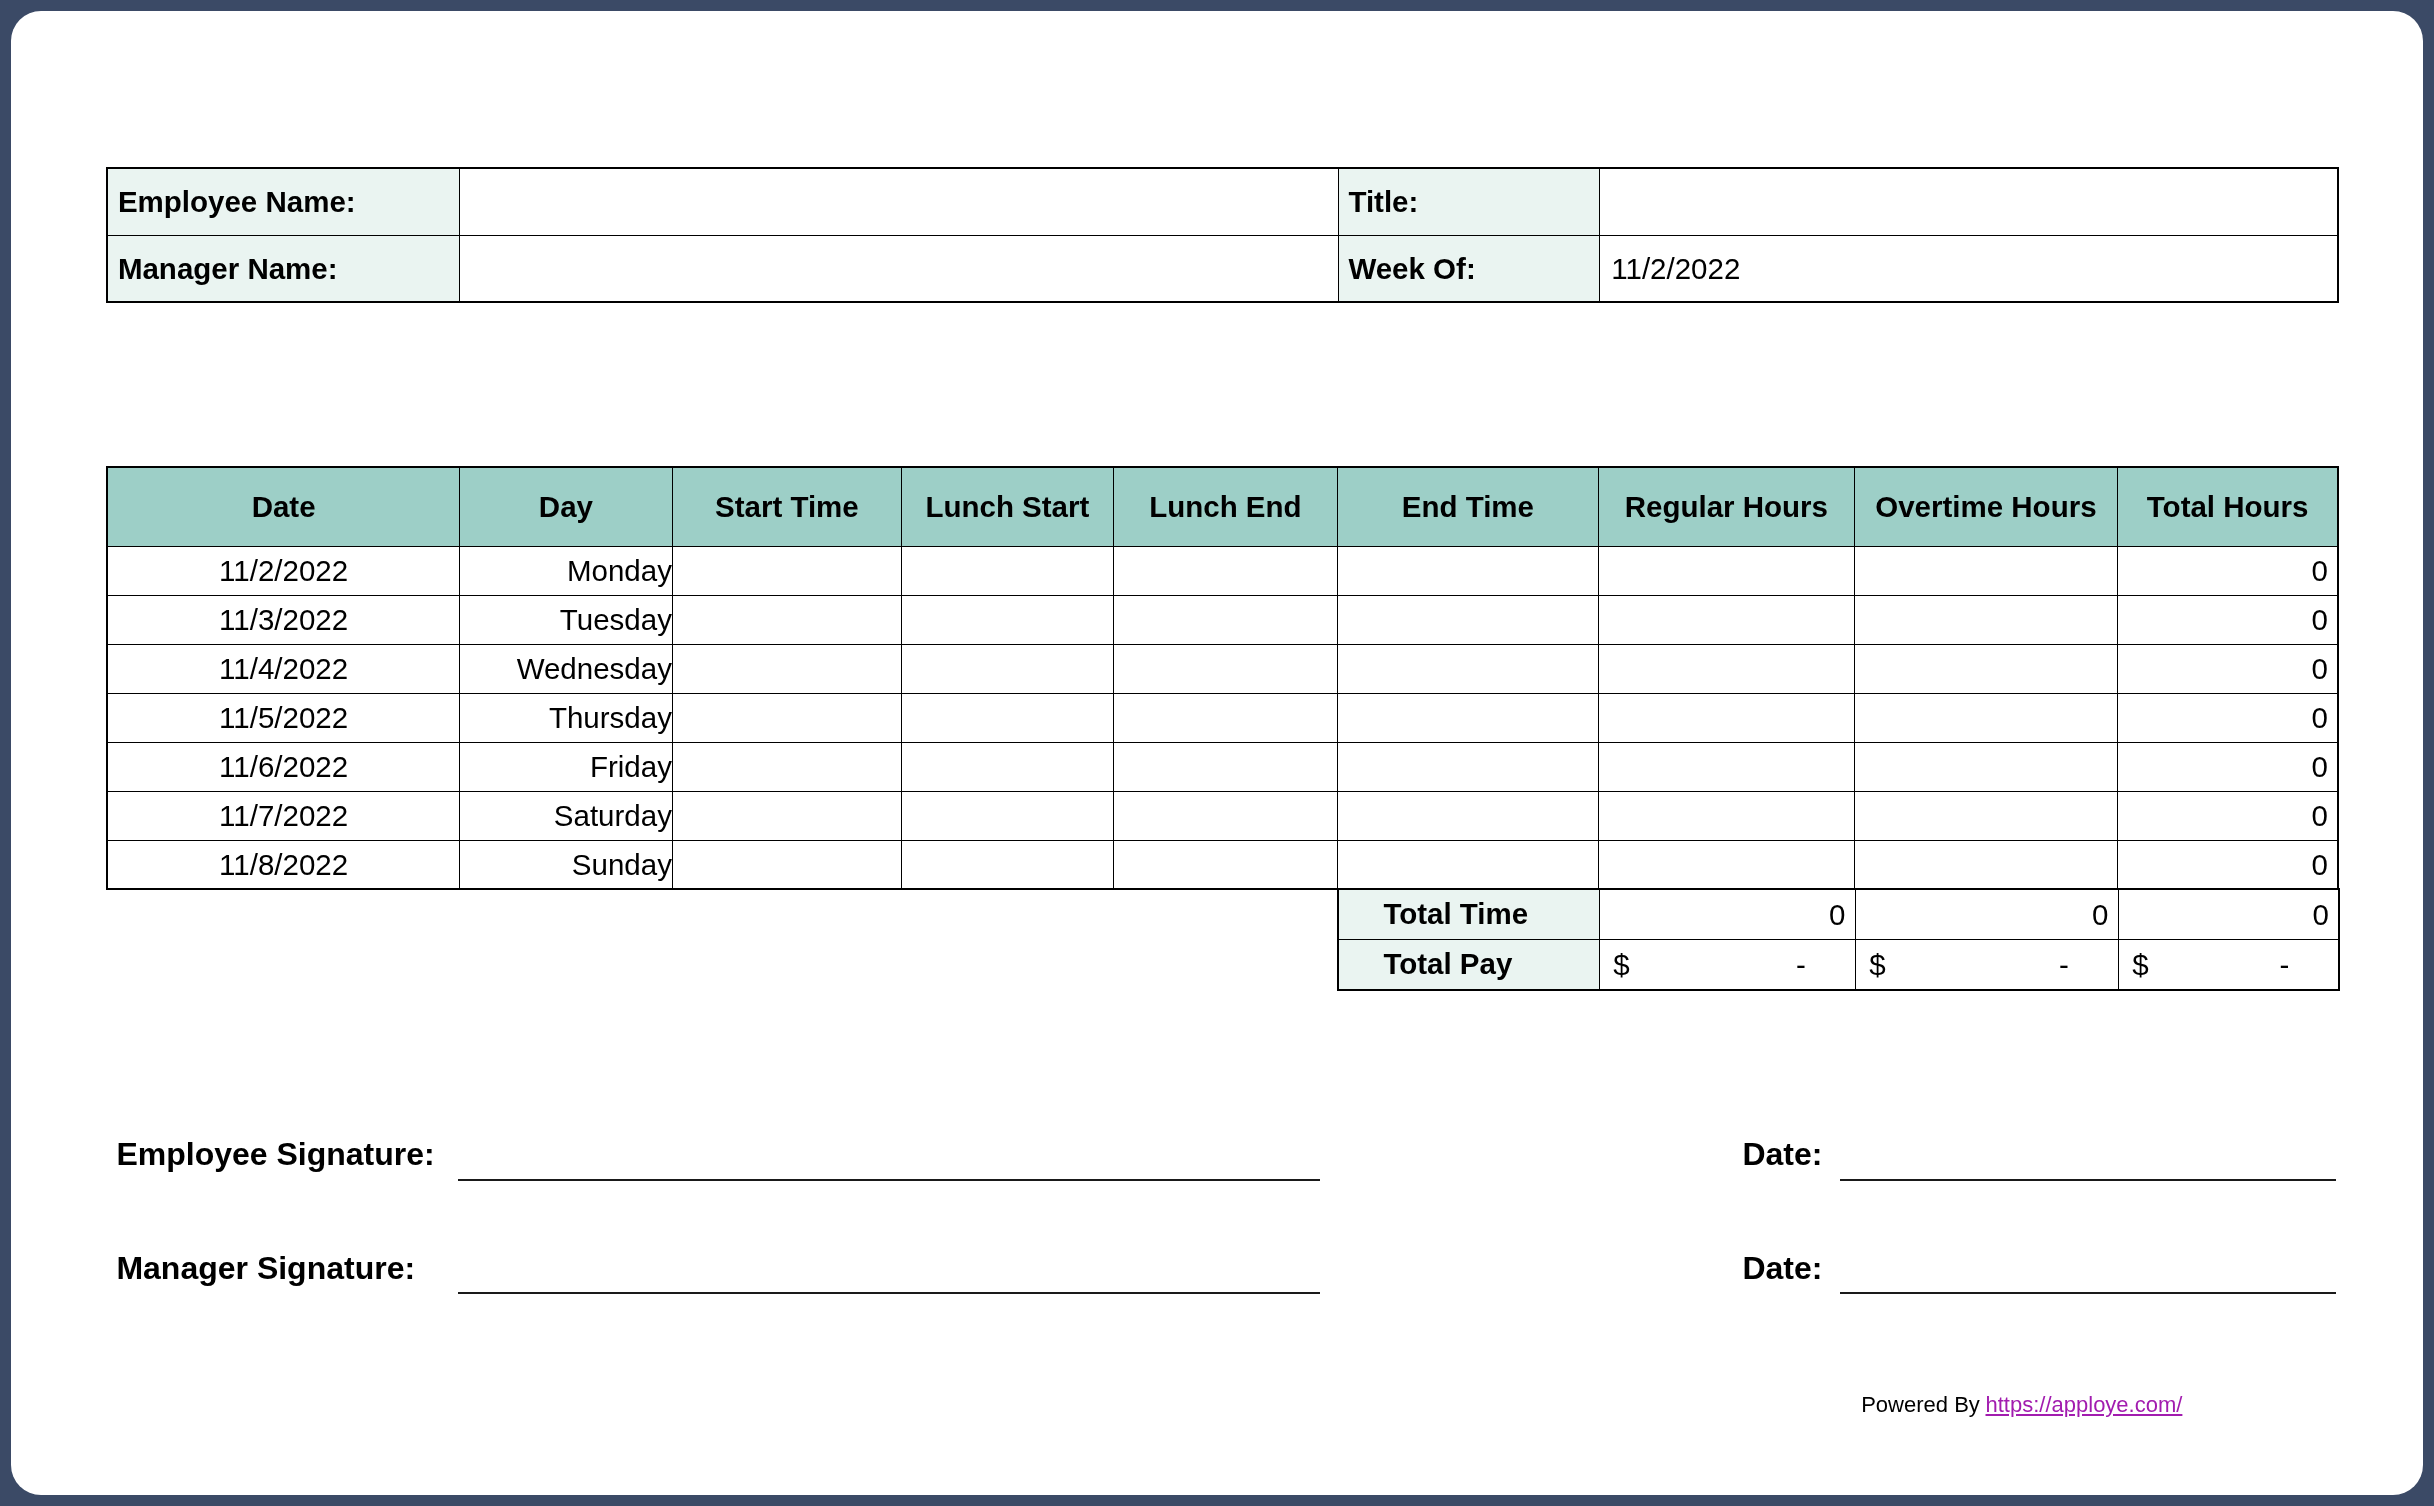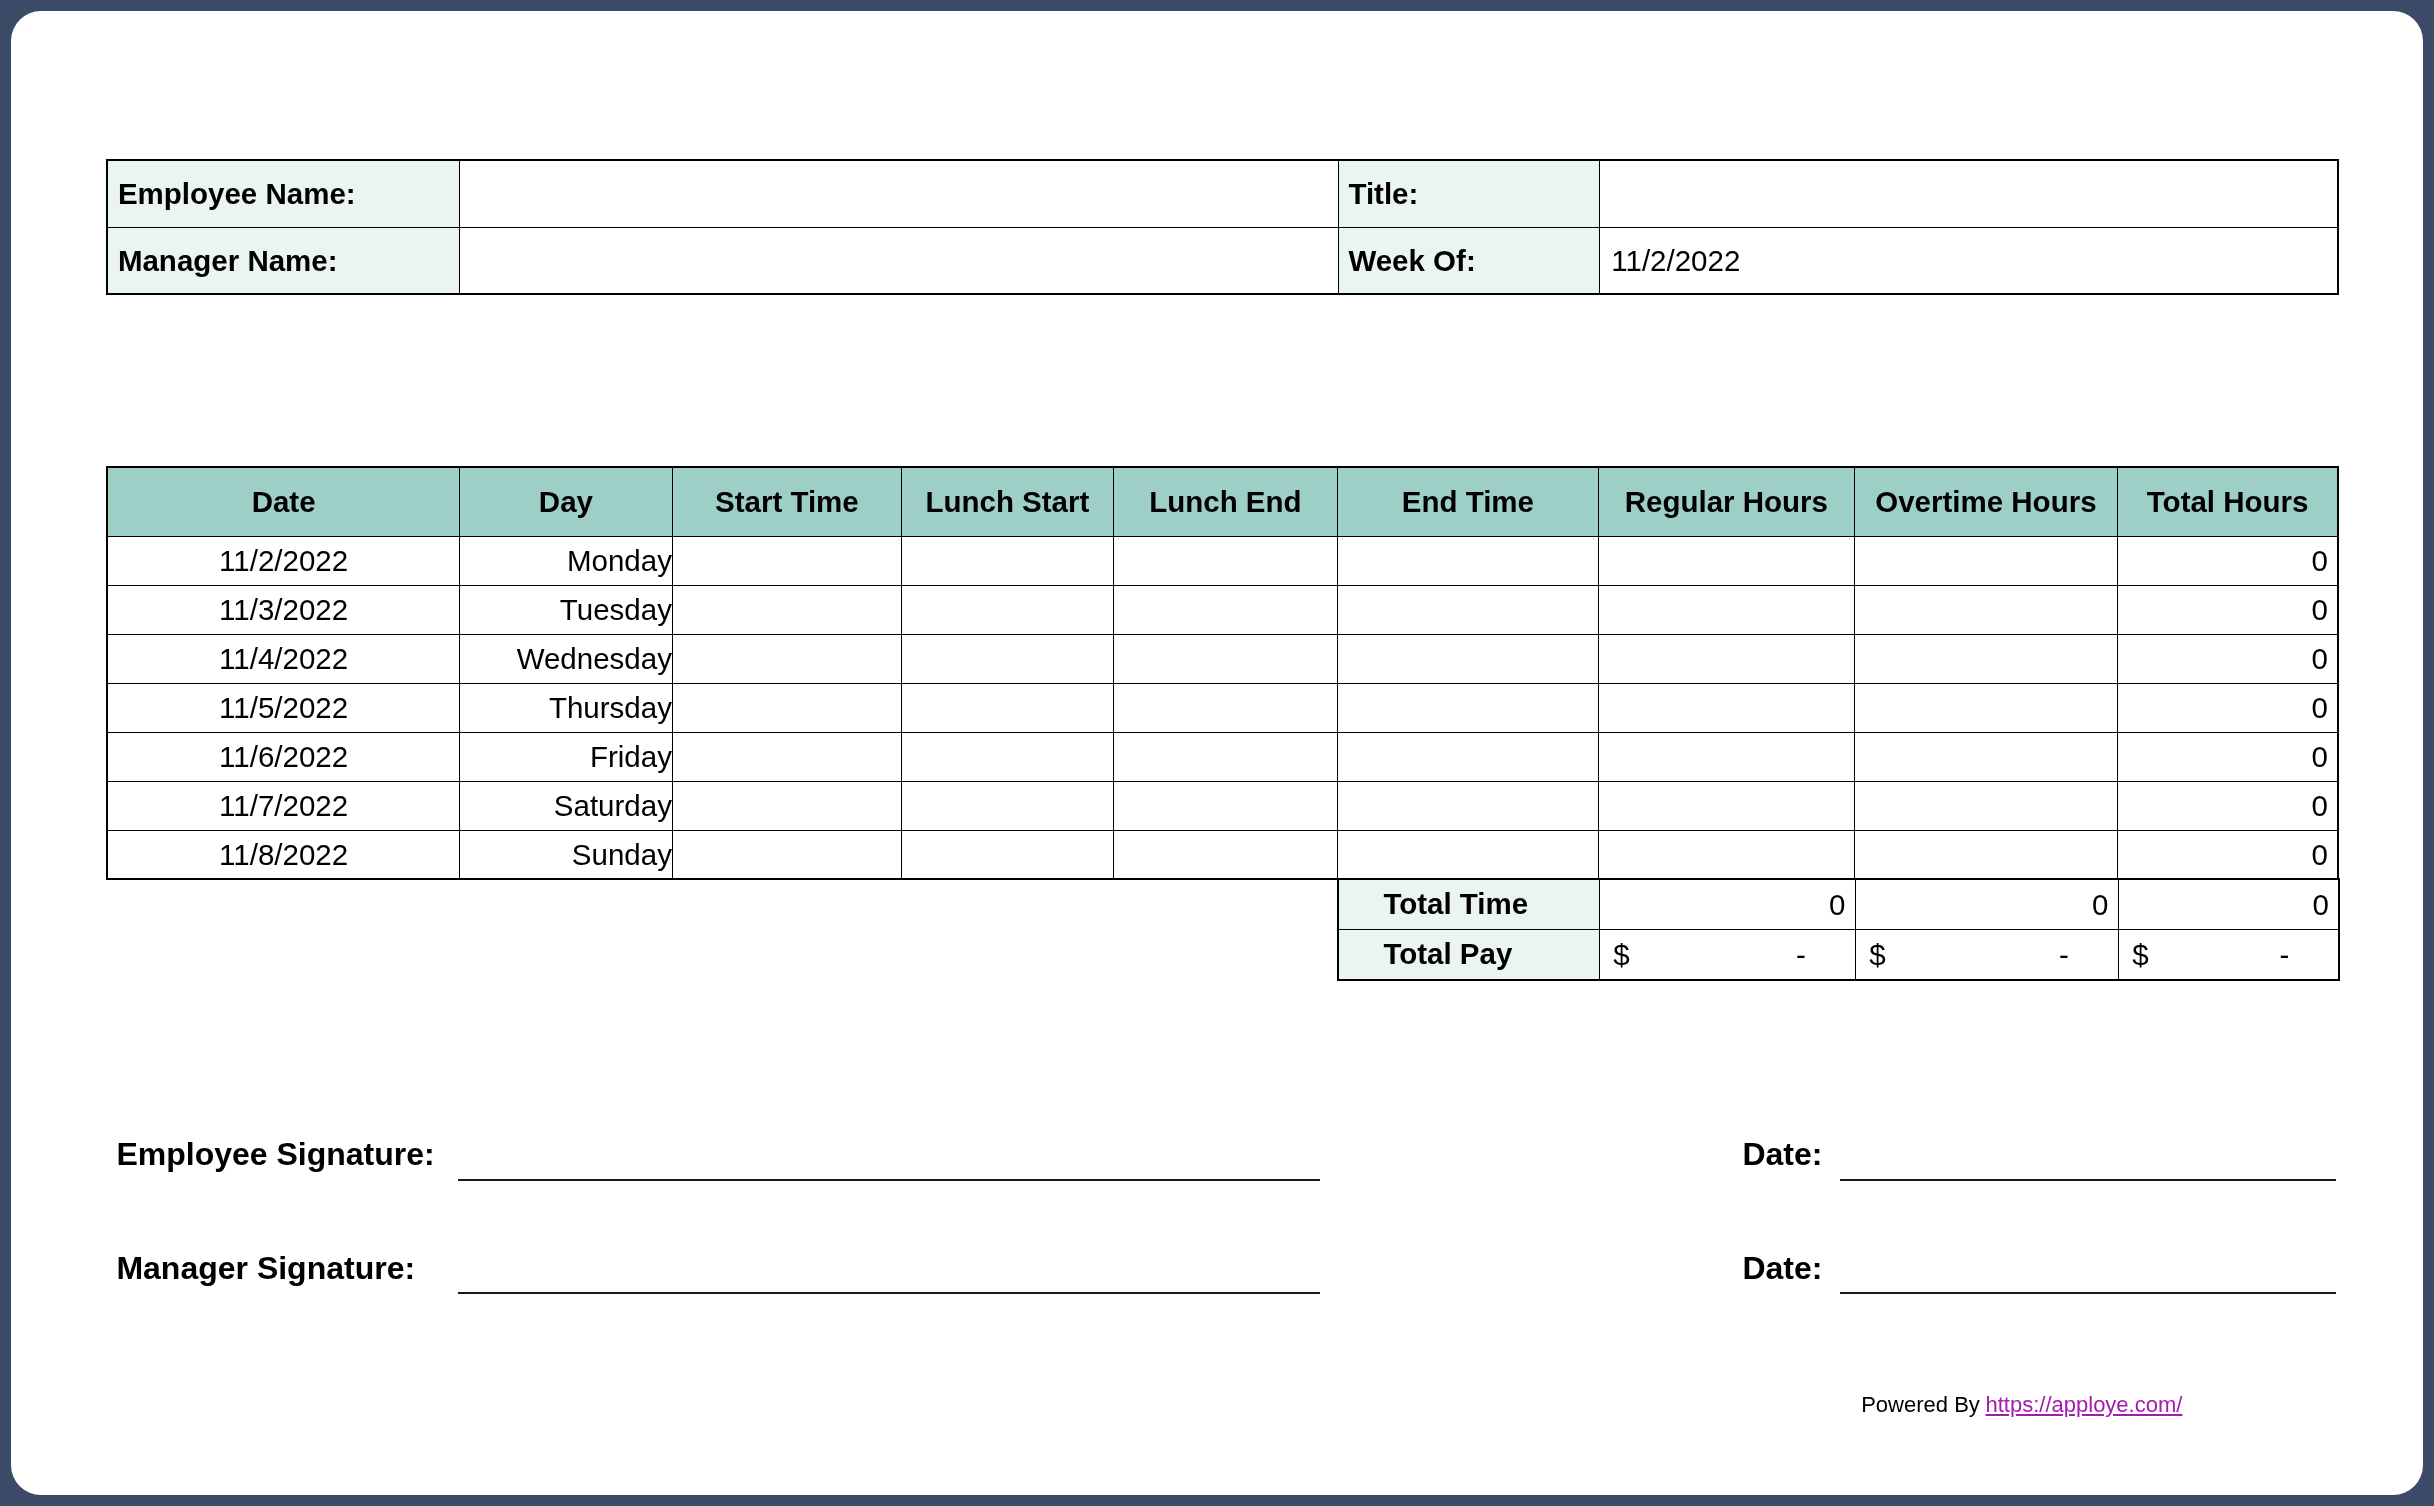--- a/index.html
+++ b/index.html
@@ -16,21 +16,21 @@
     width: 2412px; height: 1484px;
     background: #ffffff;
     border-radius: 30px;
   }
 
   table { border-collapse: collapse; table-layout: fixed; }
 
   
   .info-table {
     position: absolute;
-    left: 95px; top: 148px;
+    left: 95px; top: 156px;
     width: 2230px;
     border: 2.9px solid #000;
   }
   .info-table td {
     border: 1.9px solid #000;
     height: 67px;
     font-size: 29.5px;
     vertical-align: middle;
     overflow: hidden;
     white-space: nowrap;
@@ -41,21 +41,21 @@
     padding-left: 9.5px;
   }
   td.val { padding-left: 11.4px; }
 
   
   .sheet-wrap { position: absolute; left: 95px; top: 455px; width: 2230px; }
   .main-table { width: 2230px; border: 2.9px solid #000; }
   .main-table th {
     background: #9dcfc7;
     border: 1.9px solid #000;
-    height: 69px;
+    height: 79px;
     font-size: 29.5px;
     font-weight: bold;
     text-align: center;
     vertical-align: middle;
     overflow: hidden;
     white-space: nowrap;
   }
   .main-table td {
     border: 1.9px solid #000;
     height: 49px;

